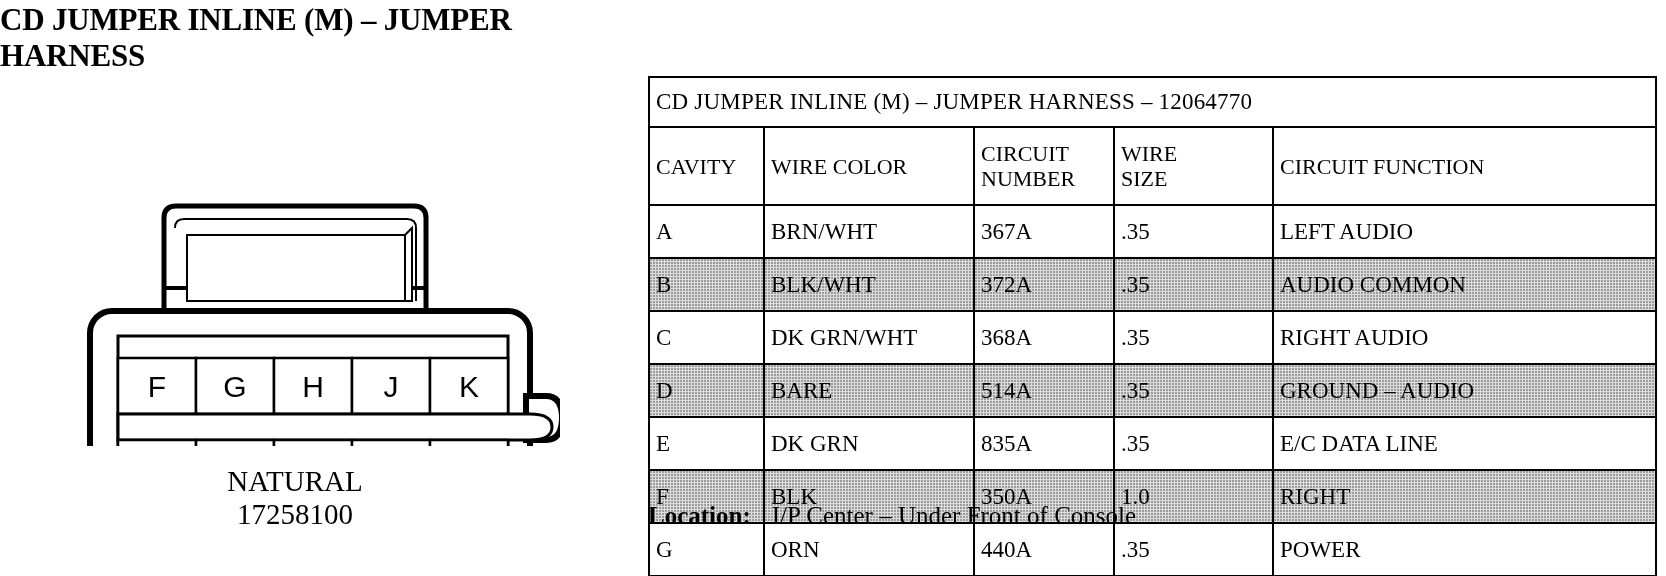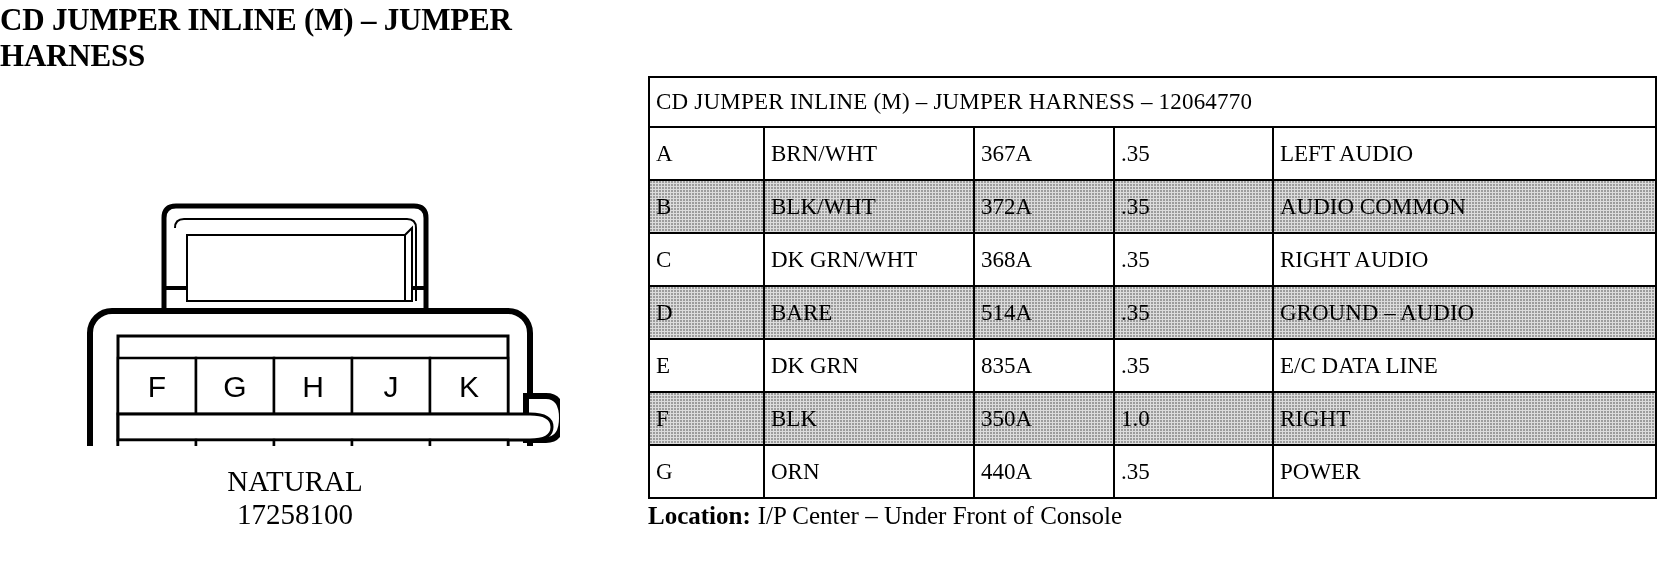--- a/index.html
+++ b/index.html
@@ -122,21 +122,21 @@
 
   #location-line {
     position: absolute;
     left: 648px;
     top: 502px;
     font-size: 25px;
     white-space: nowrap;
   }
   #location-line .loc-label {
     font-weight: bold;
-    margin-right: 7px;
+    margin-right: 21px;
   }
 </style>
 </head>
 <body>
 
 <div id="left-panel">
 
   <div id="page-title">CD JUMPER INLINE (M) – JUMPER HARNESS</div>
 
   <div id="connector-figure">
@@ -205,20 +205,39 @@
       <col class="c-cavity">
         <col class="c-color">
         <col class="c-circuit">
         <col class="c-size">
         <col class="c-function">
     </colgroup>
     <tbody>
       <tr>
         <td class="title-cell" colspan="5">CD JUMPER INLINE (M) – JUMPER HARNESS  – 12064770</td>
       </tr>
+      <tr>
+        <td class="hdr-cell">
+          <div>CAVITY</div>
+        </td>
+        <td class="hdr-cell">
+          <div>WIRE COLOR</div>
+        </td>
+        <td class="hdr-cell">
+          <div>CIRCUIT</div>
+          <div>NUMBER</div>
+        </td>
+        <td class="hdr-cell">
+          <div>WIRE</div>
+          <div>SIZE</div>
+        </td>
+        <td class="hdr-cell fn-cell">
+          <div>CIRCUIT FUNCTION</div>
+        </td>
+      </tr>
 
       <tr class="data-row">
         <td>A</td>
         <td>BRN/WHT</td>
         <td>367A</td>
         <td>.35</td>
         <td class="fn-cell">LEFT AUDIO</td>
       </tr>
       <tr class="data-row shaded">
         <td>B</td>

